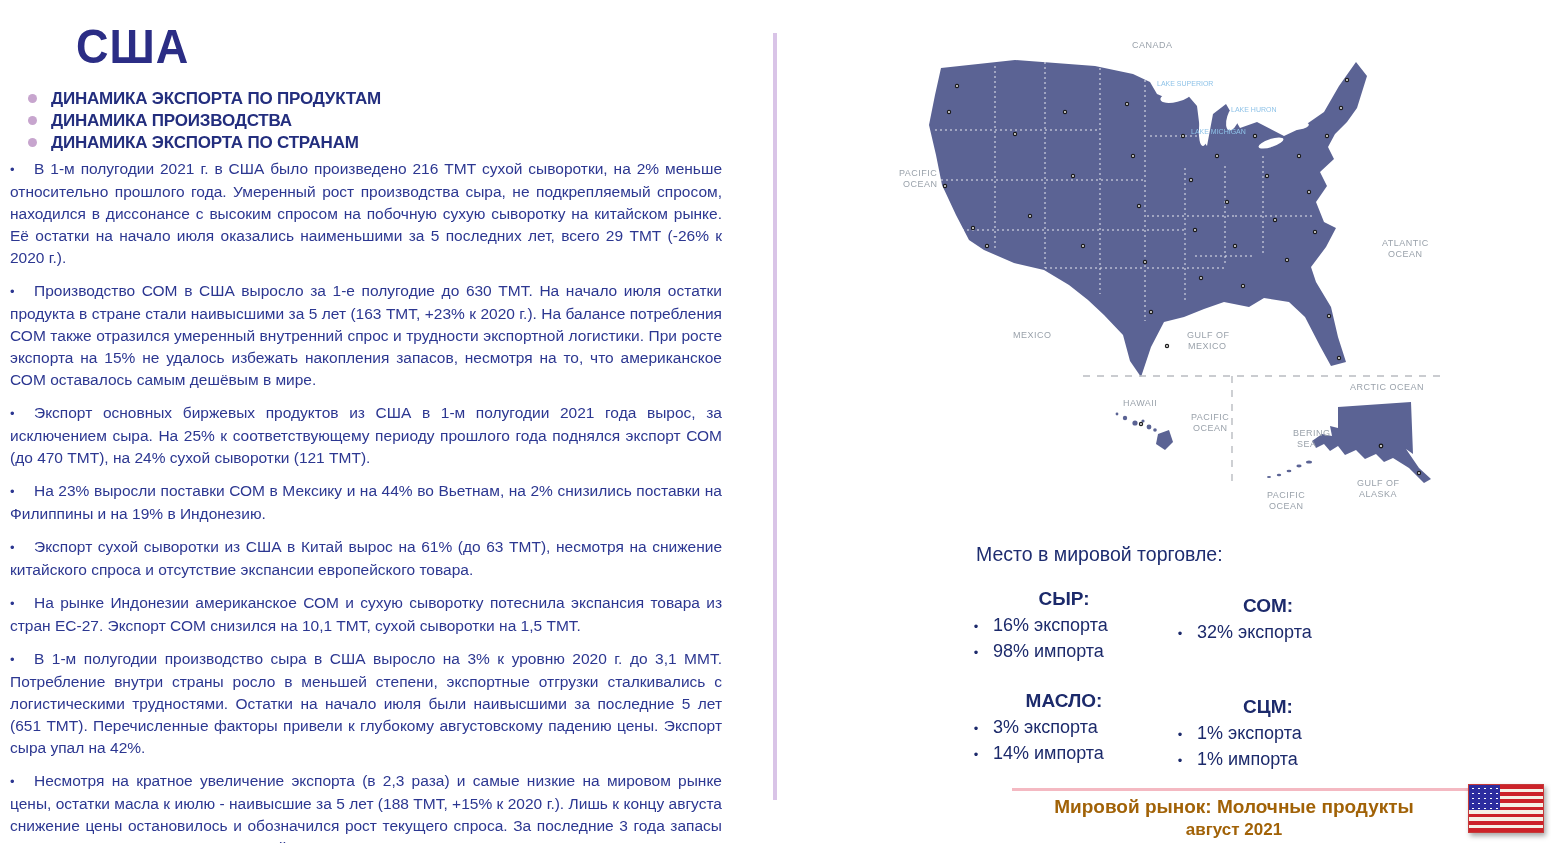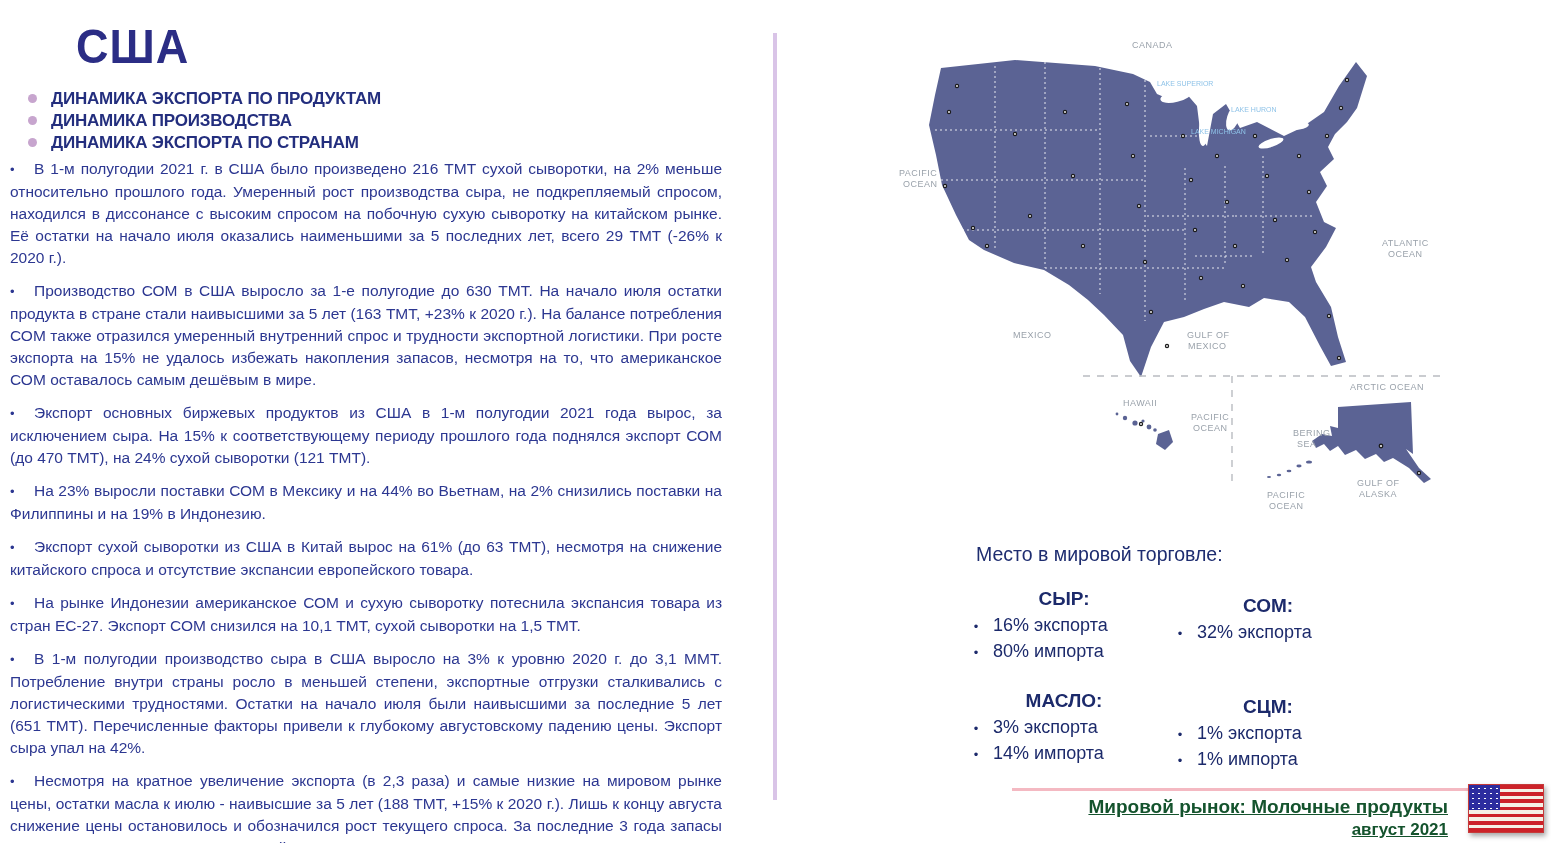--- a/index.html
+++ b/index.html
@@ -62,22 +62,22 @@
   .trade-item { display:flex; align-items:baseline; height:26px; }
   .trade-bullet { width:34px; text-align:center; font-size:13px; color:#1c2a6b; flex:0 0 auto; }
   .trade-value { font-size:18px; color:#1c2a6b; }
 
   
   .footer-line {
     position:absolute; left:1012px; top:788px; width:468px; height:3px;
     background:#f4b9c2;
   }
   .footer-text {
-    position:absolute; left:1020px; top:795px; width:428px; text-align:right;
-    color:#14532d; font-weight:bold; line-height:23px;text-decoration:underline;
+    position:absolute; left:1020px; top:795px; width:428px; text-align:center;
+    color:#a16207; font-weight:bold; line-height:23px;
   }
   .footer-title { font-size:19px; }
   .footer-subtitle { font-size:17px; }
 
   .flag {
     position:absolute; left:1468px; top:784px; width:76px; height:49px;
     border:1px solid #c53a3a; box-sizing:border-box;
     background:repeating-linear-gradient(
       to bottom, #cc2229 0 3.6px, #f5f1e6 3.6px 7.2px);
     box-shadow:2px 3px 5px rgba(0,0,0,0.35);
@@ -107,21 +107,21 @@
     </div>
     <div class="topic-row">
       <span class="topic-dot"></span>
       <span class="topic-label">ДИНАМИКА ЭКСПОРТА ПО СТРАНАМ</span>
     </div>
   </div>
 
   <div class="body-copy">
     <p class="body-par">В 1-м полугодии 2021 г. в США было произведено 216 ТМТ сухой сыворотки, на 2% меньше относительно прошлого года. Умеренный рост производства сыра, не подкрепляемый спросом, находился в диссонансе с высоким спросом на побочную сухую сыворотку на китайском рынке. Её остатки на начало июля оказались наименьшими за 5 последних лет, всего 29 ТМТ (-26% к 2020 г.).</p>
     <p class="body-par">Производство СОМ в США выросло за 1-е полугодие до 630 ТМТ. На начало июля остатки продукта в стране стали наивысшими за 5 лет (163 ТМТ, +23% к 2020 г.). На балансе потребления СОМ также отразился умеренный внутренний спрос и трудности экспортной логистики. При росте экспорта на 15% не удалось избежать накопления запасов, несмотря на то, что американское СОМ оставалось самым дешёвым в мире.</p>
-    <p class="body-par">Экспорт основных биржевых продуктов из США в 1-м полугодии 2021 года вырос, за исключением сыра. На 15% к соответствующему периоду прошлого года поднялся экспорт СОМ (до 470 ТМТ), на 24% сухой сыворотки (121 ТМТ).</p>
+    <p class="body-par">Экспорт основных биржевых продуктов из США в 1-м полугодии 2021 года вырос, за исключением сыра. На 25% к соответствующему периоду прошлого года поднялся экспорт СОМ (до 470 ТМТ), на 24% сухой сыворотки (121 ТМТ).</p>
     <p class="body-par">На 23% выросли поставки СОМ в Мексику и на 44% во Вьетнам, на 2% снизились поставки на Филиппины и на 19% в Индонезию.</p>
     <p class="body-par">Экспорт сухой сыворотки из США в Китай вырос на 61% (до 63 ТМТ), несмотря на снижение китайского спроса и отсутствие экспансии европейского товара.</p>
     <p class="body-par">На рынке Индонезии американское СОМ и сухую сыворотку потеснила экспансия товара из стран ЕС-27. Экспорт СОМ снизился на 10,1 ТМТ, сухой сыворотки на 1,5 ТМТ.</p>
     <p class="body-par">В 1-м полугодии производство сыра в США выросло на 3% к уровню 2020 г. до 3,1 ММТ. Потребление внутри страны росло в меньшей степени, экспортные отгрузки сталкивались с логистическими трудностями. Остатки на начало июля были наивысшими за последние 5 лет (651 ТМТ). Перечисленные факторы привели к глубокому августовскому падению цены. Экспорт сыра упал на 42%.</p>
     <p class="body-par">Несмотря на кратное увеличение экспорта (в 2,3 раза) и самые низкие на мировом рынке цены, остатки масла к июлю - наивысшие за 5 лет (188 ТМТ, +15% к 2020 г.). Лишь к концу августа снижение цены остановилось и обозначился рост текущего спроса. За последние 3 года запасы масла в США накапливаются по устойчиво растущему тренду.</p>
   </div>
 
   <div class="v-divider"></div>
 
   <div class="map-wrap">
@@ -302,21 +302,21 @@
     <div class="trade-heading">Место в мировой торговле:</div>
 
     <div class="trade-group g0">
       <div class="trade-group-name">СЫР:</div>
       <div class="trade-item">
         <span class="trade-bullet">•</span>
         <span class="trade-value">16% экспорта</span>
       </div>
       <div class="trade-item">
         <span class="trade-bullet">•</span>
-        <span class="trade-value">80% импорта</span>
+        <span class="trade-value">98% импорта</span>
       </div>
     </div>
 
     <div class="trade-group g1">
       <div class="trade-group-name">СОМ:</div>
       <div class="trade-item">
         <span class="trade-bullet">•</span>
         <span class="trade-value">32% экспорта</span>
       </div>
     </div>

